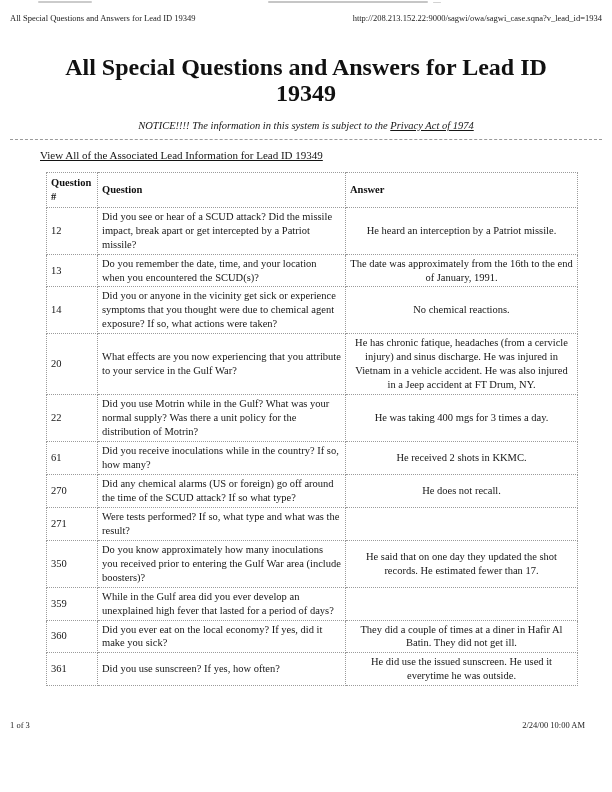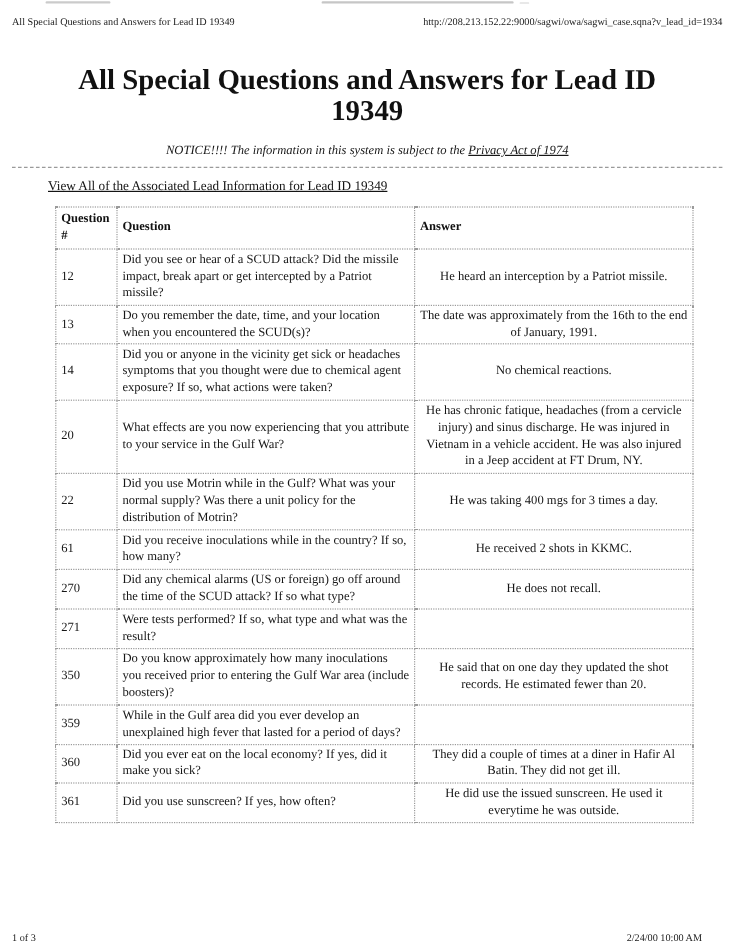--- a/index.html
+++ b/index.html
@@ -47,21 +47,21 @@
     border:1px dotted #9b9b9b;vertical-align:middle;
     padding:2px 4px;word-wrap:break-word;
   }
   table.qa th{font-weight:bold;padding:3px 4px;color:#111;}
   th.h-num{text-align:left;}
   th.h-q, th.h-a{text-align:left;}
   td.c-num{text-align:left;padding-left:3px;}
   td.c-q{padding-left:5px;}
   td.c-a{padding-left:4px;text-align:center;}
   .print-footer{
-    position:absolute;top:776px;left:10px;width:575px;
+    position:absolute;top:720px;left:10px;width:575px;
     display:flex;justify-content:space-between;
     font-size:8.5px;color:#222;
   }
 </style>
 </head>
 <body>
 
 <div class="scan-artifact artifact-1"></div>
 <div class="scan-artifact artifact-2"></div>
 <div class="scan-artifact artifact-3"></div>
@@ -102,21 +102,21 @@
           <td class="c-q">Did you see or hear of a SCUD attack? Did the missile impact, break apart or get intercepted by a Patriot missile?</td>
           <td class="c-a">He heard an interception by a Patriot missile.</td>
         </tr>
         <tr>
           <td class="c-num">13</td>
           <td class="c-q">Do you remember the date, time, and your location when you encountered the SCUD(s)?</td>
           <td class="c-a">The date was approximately from the 16th to the end of January, 1991.</td>
         </tr>
         <tr>
           <td class="c-num">14</td>
-          <td class="c-q">Did you or anyone in the vicinity get sick or headaches symptoms that you thought were due to chemical agent exposure? If so, what actions were taken?</td>
+          <td class="c-q">Did you or anyone in the vicinity get sick or experience symptoms that you thought were due to chemical agent exposure? If so, what actions were taken?</td>
           <td class="c-a">No chemical reactions.</td>
         </tr>
         <tr>
           <td class="c-num">20</td>
           <td class="c-q">What effects are you now experiencing that you attribute to your service in the Gulf War?</td>
           <td class="c-a">He has chronic fatique, headaches (from a cervicle injury) and sinus discharge. He was injured in Vietnam in a vehicle accident. He was also injured in a Jeep accident at FT Drum, NY.</td>
         </tr>
         <tr>
           <td class="c-num">22</td>
           <td class="c-q">Did you use Motrin while in the Gulf? What was your normal supply? Was there a unit policy for the distribution of Motrin?</td>
@@ -133,21 +133,21 @@
           <td class="c-a">He does not recall.</td>
         </tr>
         <tr>
           <td class="c-num">271</td>
           <td class="c-q">Were tests performed? If so, what type and what was the result?</td>
           <td class="c-a"></td>
         </tr>
         <tr>
           <td class="c-num">350</td>
           <td class="c-q">Do you know approximately how many inoculations you received prior to entering the Gulf War area (include boosters)?</td>
-          <td class="c-a">He said that on one day they updated the shot records. He estimated fewer than 20.</td>
+          <td class="c-a">He said that on one day they updated the shot records. He estimated fewer than 17.</td>
         </tr>
         <tr>
           <td class="c-num">359</td>
           <td class="c-q">While in the Gulf area did you ever develop an unexplained high fever that lasted for a period of days?</td>
           <td class="c-a"></td>
         </tr>
         <tr>
           <td class="c-num">360</td>
           <td class="c-q">Did you ever eat on the local economy? If yes, did it make you sick?</td>
           <td class="c-a">They did a couple of times at a diner in Hafir Al Batin. They did not get ill.</td>

